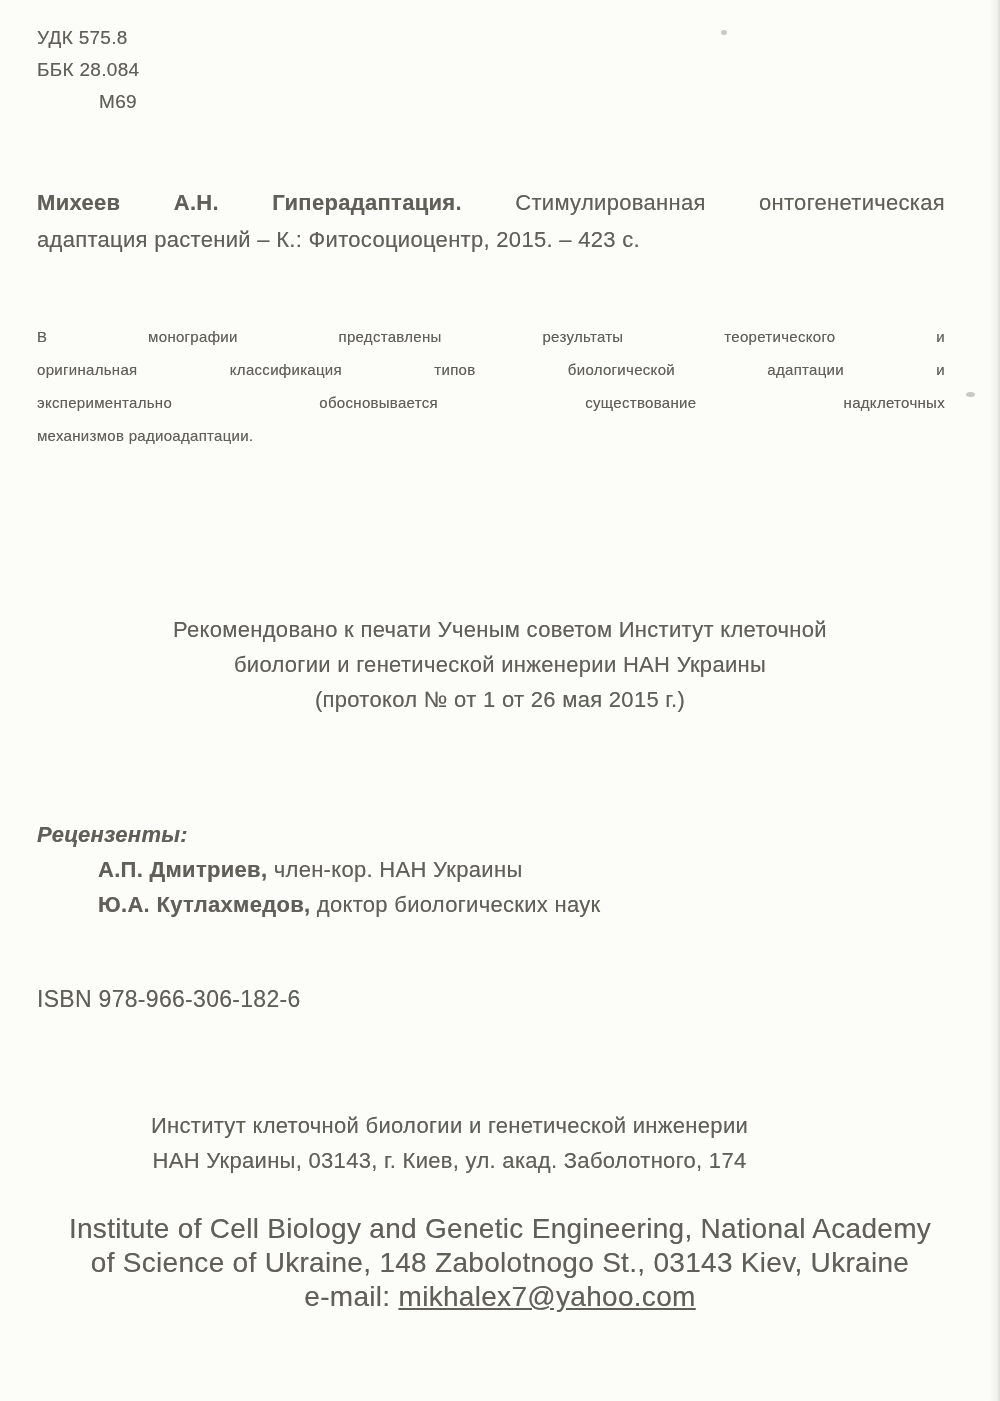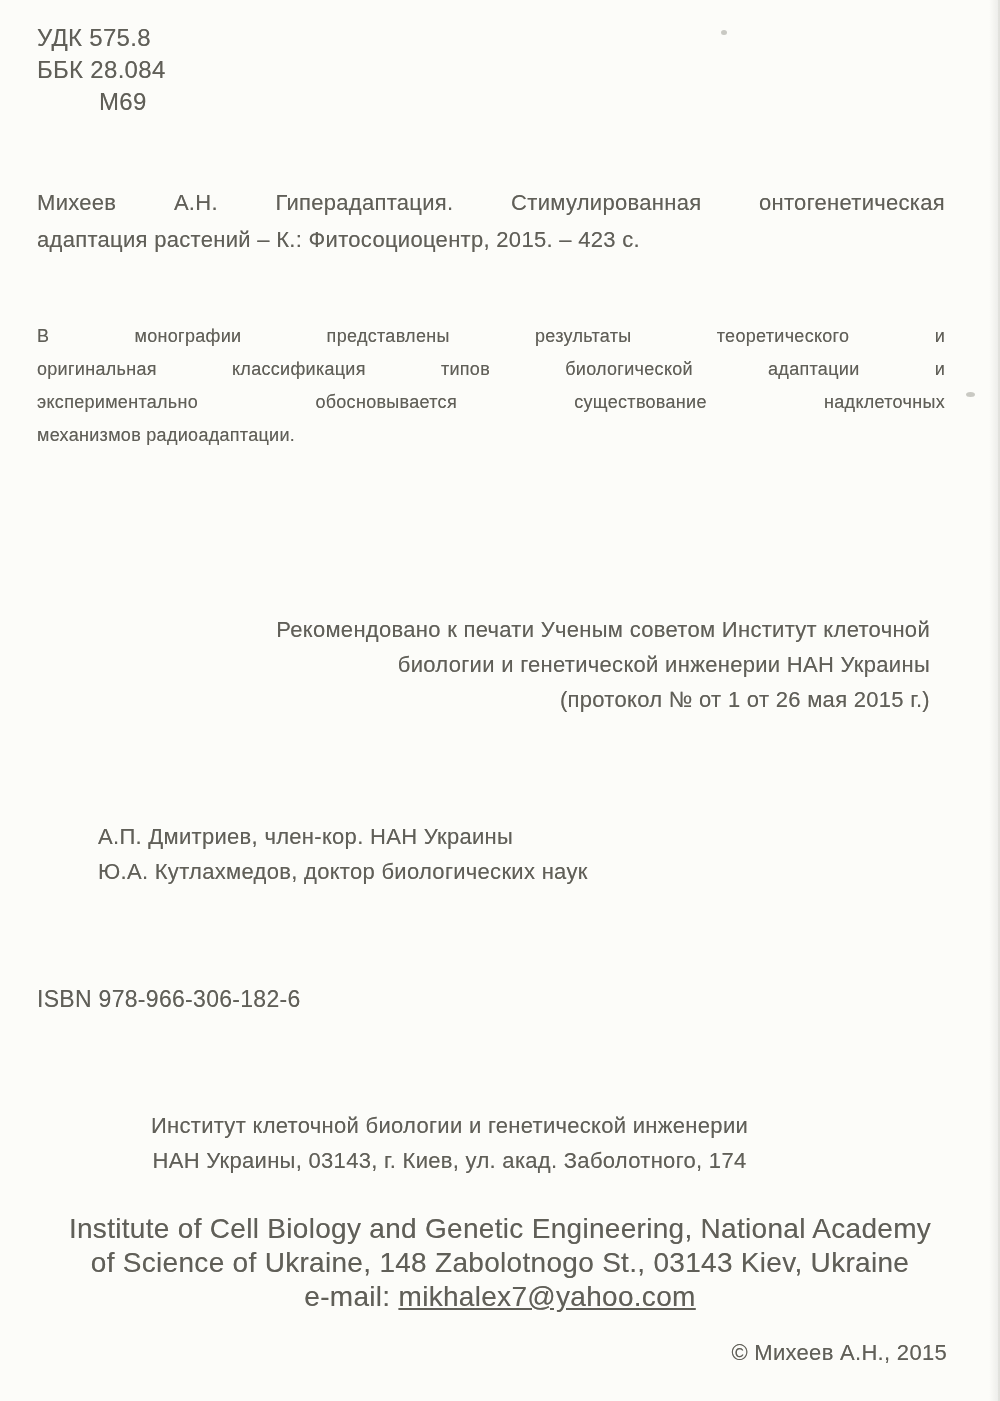--- a/index.html
+++ b/index.html
@@ -11,33 +11,33 @@
     background: #fcfcf9;
     font-family: "Liberation Sans", sans-serif;
     color: #605f58;
     text-shadow: 0 0 0.6px rgba(96, 95, 88, 0.55);
     letter-spacing: 0.3px;
     overflow: hidden;
   }
   .abs { position: absolute; }
 
   
-  .udk-block { left: 37px; top: 22px; font-size: 24px; line-height: 32px; }
+  .udk-block { left: 37px; top: 22px; font-size: 19px; line-height: 32px; }
   .udk-block .indent { padding-left: 62px; }
 
   
   .citation { left: 37px; top: 184px; width: 908px; font-size: 22px; line-height: 37px; }
   .stretch { text-align: justify; text-align-last: justify; }
-  .bold { font-weight: normal; }
+  .bold { font-weight: bold; }
 
   
-  .abstract { left: 37px; top: 320px; width: 908px; font-size: 18px; line-height: 33px; }
+  .abstract { left: 37px; top: 320px; width: 908px; font-size: 15px; line-height: 33px; }
 
   
-  .recommendation { left: 70px; top: 612px; width: 860px; text-align: right; font-size: 22px; line-height: 35px; }
+  .recommendation { left: 70px; top: 612px; width: 860px; text-align: center; font-size: 22px; line-height: 35px; }
 
   
   .reviewers { left: 37px; top: 818px; font-size: 22px; line-height: 33px; }
   .reviewers-heading { font-weight: bold; font-style: italic; }
   .reviewer-row { margin-left: 61px; margin-top: 2px; }
 
   
   .isbn { left: 37px; top: 986px; font-size: 23px; text-align: right; }
 
   
@@ -84,20 +84,21 @@
     <div>механизмов радиоадаптации.</div>
   </div>
 
   <div class="abs recommendation">
     <div>Рекомендовано к печати Ученым советом Институт клеточной</div>
     <div>биологии и генетической инженерии НАН Украины</div>
     <div>(протокол № от 1 от 26 мая 2015 г.)</div>
   </div>
 
   <div class="abs reviewers">
+    <div class="reviewers-heading">Рецензенты:</div>
     <div class="reviewer-row">
       <span class="bold">А.П. Дмитриев,</span><span> член-кор. НАН Украины</span>
     </div>
     <div class="reviewer-row">
       <span class="bold">Ю.А. Кутлахмедов,</span><span> доктор биологических наук</span>
     </div>
   </div>
 
   <div class="abs isbn">ISBN 978-966-306-182-6</div>
 
@@ -107,19 +108,18 @@
   </div>
 
   <div class="abs publisher-en">
     <div>Institute of Cell Biology and Genetic Engineering, National Academy</div>
     <div>of Science of Ukraine, 148 Zabolotnogo St., 03143 Kiev, Ukraine</div>
     <div>
       <span>e-mail: </span><span class="email-link">mikhalex7@yahoo.com</span>
     </div>
   </div>
 
-  <div class="abs copyright">© Михеев А.Н., 2015</div>
 
   <div class="abs scan-edge"></div>
   <div class="abs speck speck-1"></div>
   <div class="abs speck speck-2"></div>
 
 </div>
 
 </body></html>

